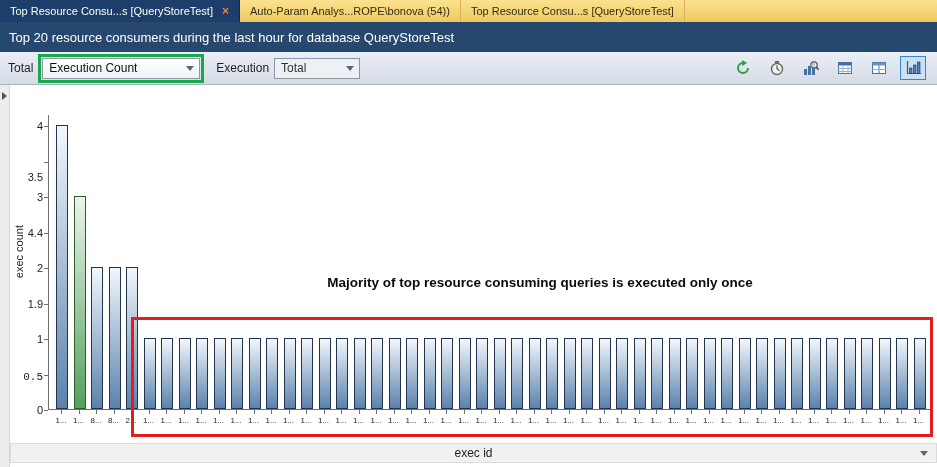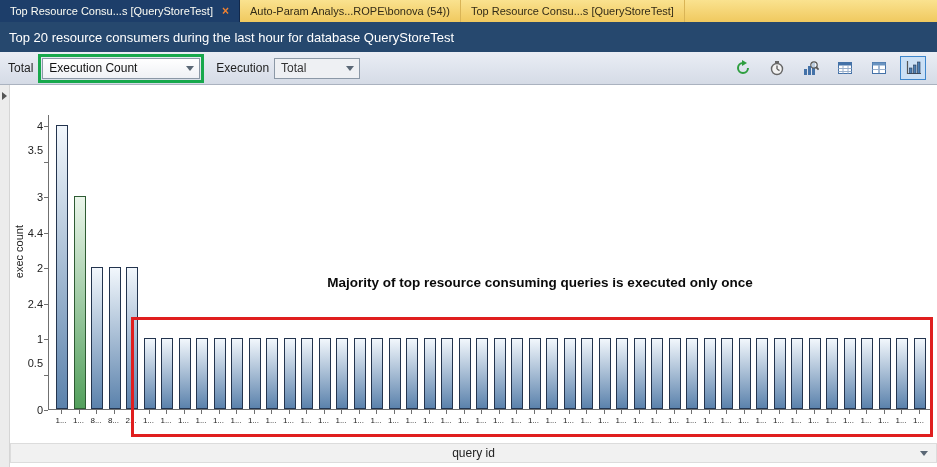--- a/index.html
+++ b/index.html
@@ -149,33 +149,33 @@
 
 <div class="main">
   <div class="splitter">
     <span class="splitter-arrow"></span>
   </div>
 
   <div class="y-axis-title">exec count</div>
   <div>
       <div class="ytick-label" style="top: 319px;">0</div>
       <div class="ytick-mark" style="top: 325px;"></div>
-      <div class="ytick-label" style="top: 272px;">0.5</div>
+      <div class="ytick-label" style="top: 286px; font-family: Liberation Mono, monospace;">0.5</div>
       <div class="ytick-mark" style="top: 289.5px;"></div>
       <div class="ytick-label" style="top: 248px;">1</div>
       <div class="ytick-mark" style="top: 254px;"></div>
-      <div class="ytick-label" style="top: 212.5px;">2.4</div>
+      <div class="ytick-label" style="top: 212.5px;">1.9</div>
       <div class="ytick-mark" style="top: 218.5px;"></div>
       <div class="ytick-label" style="top: 177px;">2</div>
       <div class="ytick-mark" style="top: 183px;"></div>
       <div class="ytick-label" style="top: 141.5px;">4.4</div>
       <div class="ytick-mark" style="top: 147.5px;"></div>
       <div class="ytick-label" style="top: 106px;">3</div>
       <div class="ytick-mark" style="top: 112px;"></div>
-      <div class="ytick-label" style="top: 59px;">3.5</div>
+      <div class="ytick-label" style="top: 86px;">3.5</div>
       <div class="ytick-mark" style="top: 76.5px;"></div>
       <div class="ytick-label" style="top: 35px;">4</div>
       <div class="ytick-mark" style="top: 41px;"></div>
     </div>
   <div class="plot">
       <div class="bar" style="left: 7px; width: 12px; height: 284px; background: linear-gradient(rgb(242, 247, 252) 0%, rgb(91, 130, 172) 100%); border-color: rgb(35, 52, 78);"></div>
       <div class="bar" style="left: 24.5px; width: 12px; height: 213px; background: linear-gradient(rgb(234, 245, 234) 0%, rgb(83, 160, 92) 100%); border-color: rgb(46, 91, 51);"></div>
       <div class="bar" style="left: 42px; width: 12px; height: 142px; background: linear-gradient(rgb(242, 247, 252) 0%, rgb(91, 130, 172) 100%); border-color: rgb(35, 52, 78);"></div>
       <div class="bar" style="left: 59.5px; width: 12px; height: 142px; background: linear-gradient(rgb(242, 247, 252) 0%, rgb(91, 130, 172) 100%); border-color: rgb(35, 52, 78);"></div>
       <div class="bar" style="left: 77px; width: 12px; height: 142px; background: linear-gradient(rgb(242, 247, 252) 0%, rgb(91, 130, 172) 100%); border-color: rgb(35, 52, 78);"></div>
@@ -325,16 +325,16 @@
       <div class="xtick-label" style="left: 893px;">1...</div>
       <div class="xtick-mark" style="left: 901px;"></div>
       <div class="xtick-label" style="left: 910.5px;">1...</div>
       <div class="xtick-mark" style="left: 918.5px;"></div>
     </div>
 
   <div class="annotation">Majority of top resource consuming queries is executed only once</div>
   <div class="redbox" style="border-color: rgb(224, 30, 30);"></div>
 
   <div class="x-axis-bar">
-    <span>query id</span>
+    <span>exec id</span>
     <span class="xbar-arrow"></span>
   </div>
 </div>
 
 </body></html>

